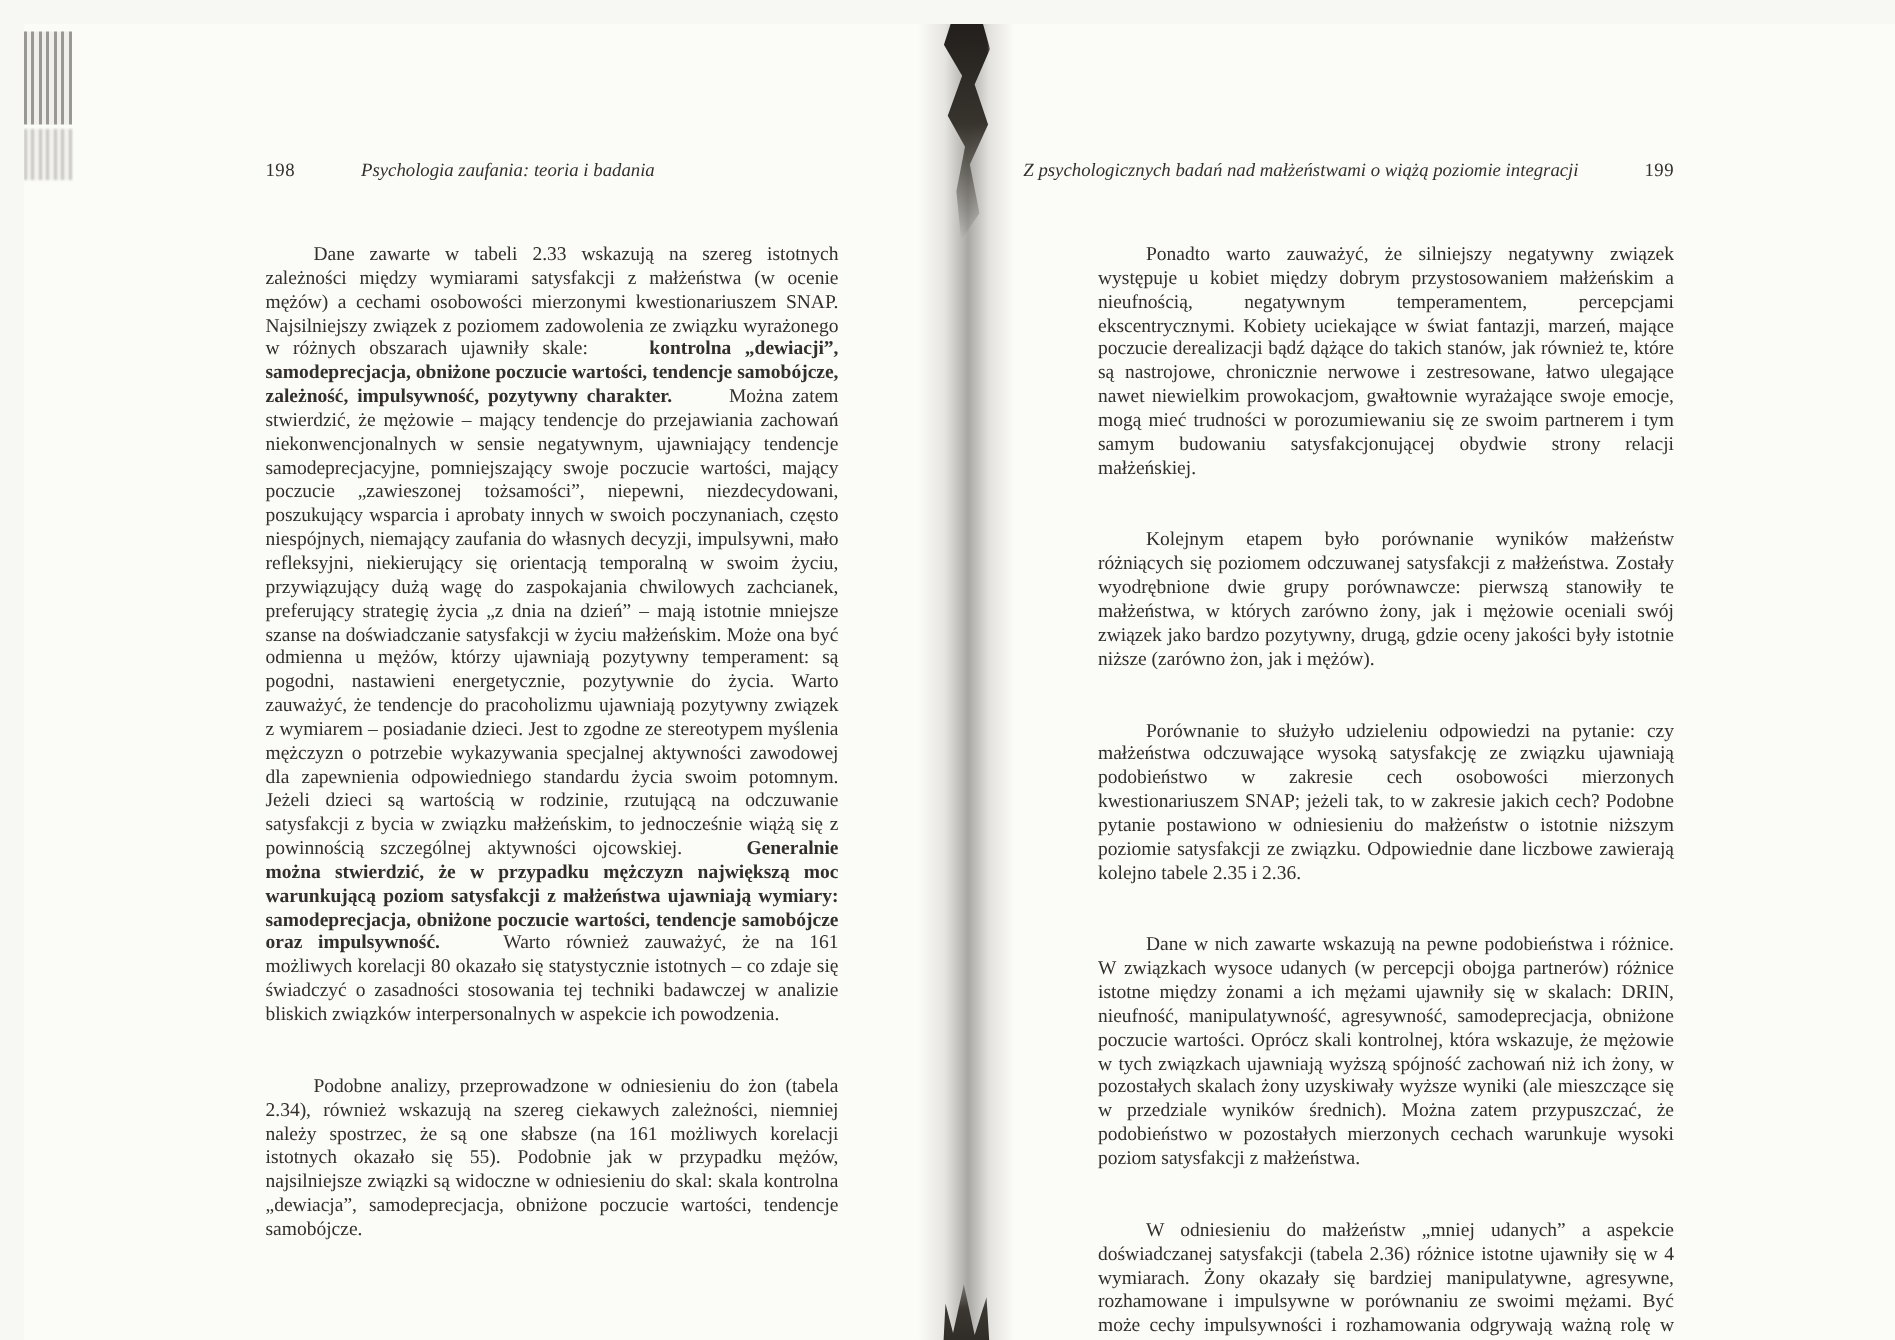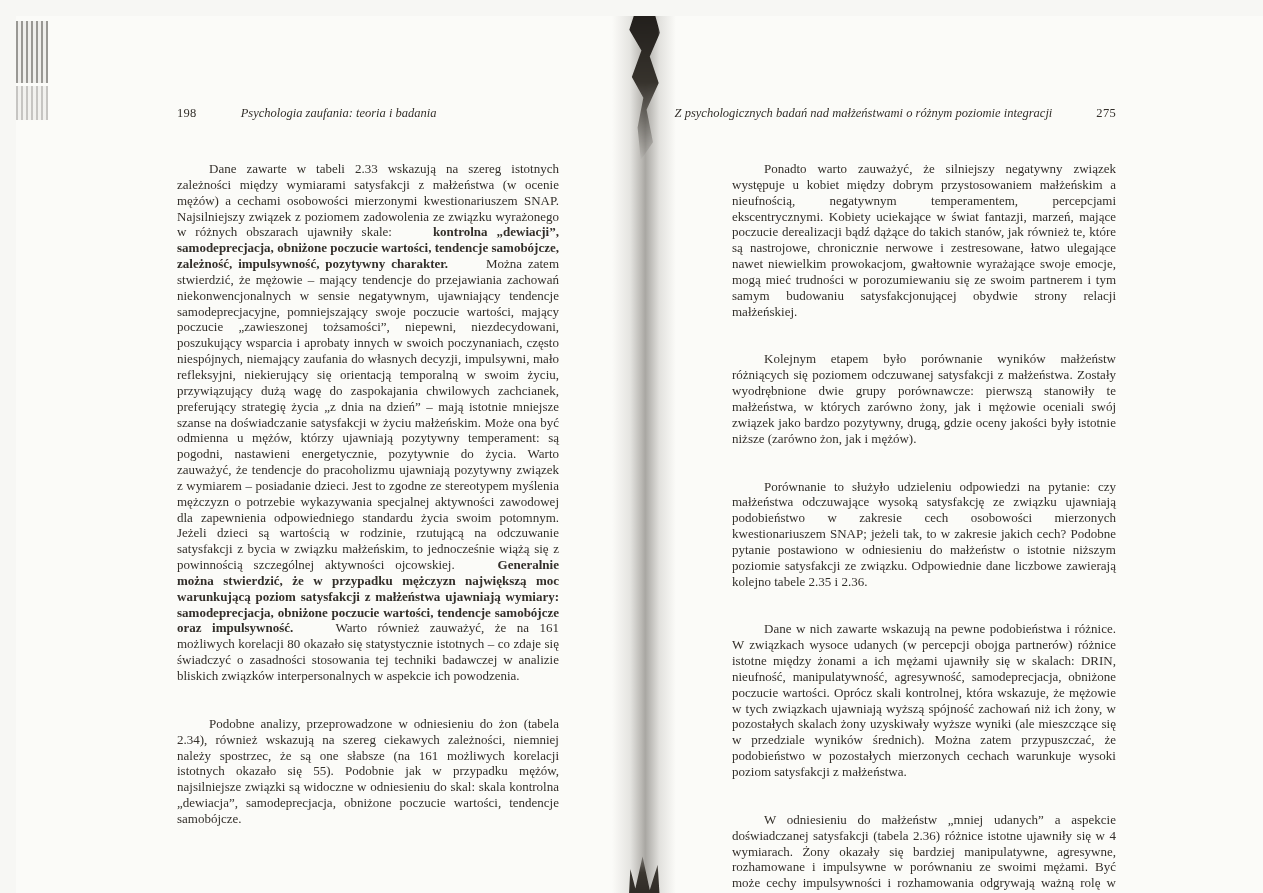--- a/index.html
+++ b/index.html
@@ -87,22 +87,22 @@
       <span class="head-title">Psychologia zaufania: teoria i badania</span>
     </div>
     <div class="body-text" id="left-body">
         <p><span>Dane zawarte w tabeli 2.33 wskazują na szereg istotnych zależności między wymiarami satysfakcji z małżeństwa (w ocenie mężów) a cechami osobowości mierzonymi kwestionariuszem SNAP. Najsilniejszy związek z poziomem zadowolenia ze związku wyrażonego w różnych obszarach ujawniły skale: </span><span class="bold">kontrolna „dewiacji”, samodeprecjacja, obniżone poczucie wartości, tendencje samobójcze, zależność, impulsywność, pozytywny charakter.</span><span> Można zatem stwierdzić, że mężowie – mający tendencje do przejawiania zachowań niekonwencjonalnych w sensie negatywnym, ujawniający tendencje samodeprecjacyjne, pomniejszający swoje poczucie wartości, mający poczucie „zawieszonej tożsamości”, niepewni, niezdecydowani, poszukujący wsparcia i aprobaty innych w swoich poczynaniach, często niespójnych, niemający zaufania do własnych decyzji, impulsywni, mało refleksyjni, niekierujący się orientacją temporalną w swoim życiu, przywiązujący dużą wagę do zaspokajania chwilowych zachcianek, preferujący strategię życia „z dnia na dzień” – mają istotnie mniejsze szanse na doświadczanie satysfakcji w życiu małżeńskim. Może ona być odmienna u mężów, którzy ujawniają pozytywny temperament: są pogodni, nastawieni energetycznie, pozytywnie do życia. Warto zauważyć, że tendencje do pracoholizmu ujawniają pozytywny związek z wymiarem – posiadanie dzieci. Jest to zgodne ze stereotypem myślenia mężczyzn o potrzebie wykazywania specjalnej aktywności zawodowej dla zapewnienia odpowiedniego standardu życia swoim potomnym. Jeżeli dzieci są wartością w rodzinie, rzutującą na odczuwanie satysfakcji z bycia w związku małżeńskim, to jednocześnie wiążą się z powinnością szczególnej aktywności ojcowskiej. </span><span class="bold">Generalnie można stwierdzić, że w przypadku mężczyzn największą moc warunkującą poziom satysfakcji z małżeństwa ujawniają wymiary: samodeprecjacja, obniżone poczucie wartości, tendencje samobójcze oraz impulsywność.</span><span> Warto również zauważyć, że na 161 możliwych korelacji 80 okazało się statystycznie istotnych – co zdaje się świadczyć o zasadności stosowania tej techniki badawczej w analizie bliskich związków interpersonalnych w aspekcie ich powodzenia.</span></p>
         <p><span>Podobne analizy, przeprowadzone w odniesieniu do żon (tabela 2.34), również wskazują na szereg ciekawych zależności, niemniej należy spostrzec, że są one słabsze (na 161 możliwych korelacji istotnych okazało się 55). Podobnie jak w przypadku mężów, najsilniejsze związki są widoczne w odniesieniu do skal: skala kontrolna „dewiacja”, samodeprecjacja, obniżone poczucie wartości, tendencje samobójcze.</span></p>
       </div>
   </div>
 
   <div class="page page-right">
     <div class="running-head right">
-      <span class="head-title">Z psychologicznych badań nad małżeństwami o różnym poziomie integracji</span>
-      <span class="pagenum">275</span>
+      <span class="head-title">Z psychologicznych badań nad małżeństwami o wiążą poziomie integracji</span>
+      <span class="pagenum">199</span>
     </div>
     <div class="body-text" id="right-body">
         <p><span>Ponadto warto zauważyć, że silniejszy negatywny związek występuje u kobiet między dobrym przystosowaniem małżeńskim a nieufnością, negatywnym temperamentem, percepcjami ekscentrycznymi. Kobiety uciekające w świat fantazji, marzeń, mające poczucie derealizacji bądź dążące do takich stanów, jak również te, które są nastrojowe, chronicznie nerwowe i zestresowane, łatwo ulegające nawet niewielkim prowokacjom, gwałtownie wyrażające swoje emocje, mogą mieć trudności w porozumiewaniu się ze swoim partnerem i tym samym budowaniu satysfakcjonującej obydwie strony relacji małżeńskiej.</span></p>
         <p><span>Kolejnym etapem było porównanie wyników małżeństw różniących się poziomem odczuwanej satysfakcji z małżeństwa. Zostały wyodrębnione dwie grupy porównawcze: pierwszą stanowiły te małżeństwa, w których zarówno żony, jak i mężowie oceniali swój związek jako bardzo pozytywny, drugą, gdzie oceny jakości były istotnie niższe (zarówno żon, jak i mężów).</span></p>
         <p><span>Porównanie to służyło udzieleniu odpowiedzi na pytanie: czy małżeństwa odczuwające wysoką satysfakcję ze związku ujawniają podobieństwo w zakresie cech osobowości mierzonych kwestionariuszem SNAP; jeżeli tak, to w zakresie jakich cech? Podobne pytanie postawiono w odniesieniu do małżeństw o istotnie niższym poziomie satysfakcji ze związku. Odpowiednie dane liczbowe zawierają kolejno tabele 2.35 i 2.36.</span></p>
         <p><span>Dane w nich zawarte wskazują na pewne podobieństwa i różnice. W związkach wysoce udanych (w percepcji obojga partnerów) różnice istotne między żonami a ich mężami ujawniły się w skalach: DRIN, nieufność, manipulatywność, agresywność, samodeprecjacja, obniżone poczucie wartości. Oprócz skali kontrolnej, która wskazuje, że mężowie w tych związkach ujawniają wyższą spójność zachowań niż ich żony, w pozostałych skalach żony uzyskiwały wyższe wyniki (ale mieszczące się w przedziale wyników średnich). Można zatem przypuszczać, że podobieństwo w pozostałych mierzonych cechach warunkuje wysoki poziom satysfakcji z małżeństwa.</span></p>
         <p><span>W odniesieniu do małżeństw „mniej udanych” a aspekcie doświadczanej satysfakcji (tabela 2.36) różnice istotne ujawniły się w 4 wymiarach. Żony okazały się bardziej manipulatywne, agresywne, rozhamowane i impulsywne w porównaniu ze swoimi mężami. Być może cechy impulsywności i rozhamowania odgrywają ważną rolę w budowaniu dobrego związku. Hipoteza ta wymaga jednak określonej weryfikacji empirycznej.</span></p>
       </div>
   </div>
 

